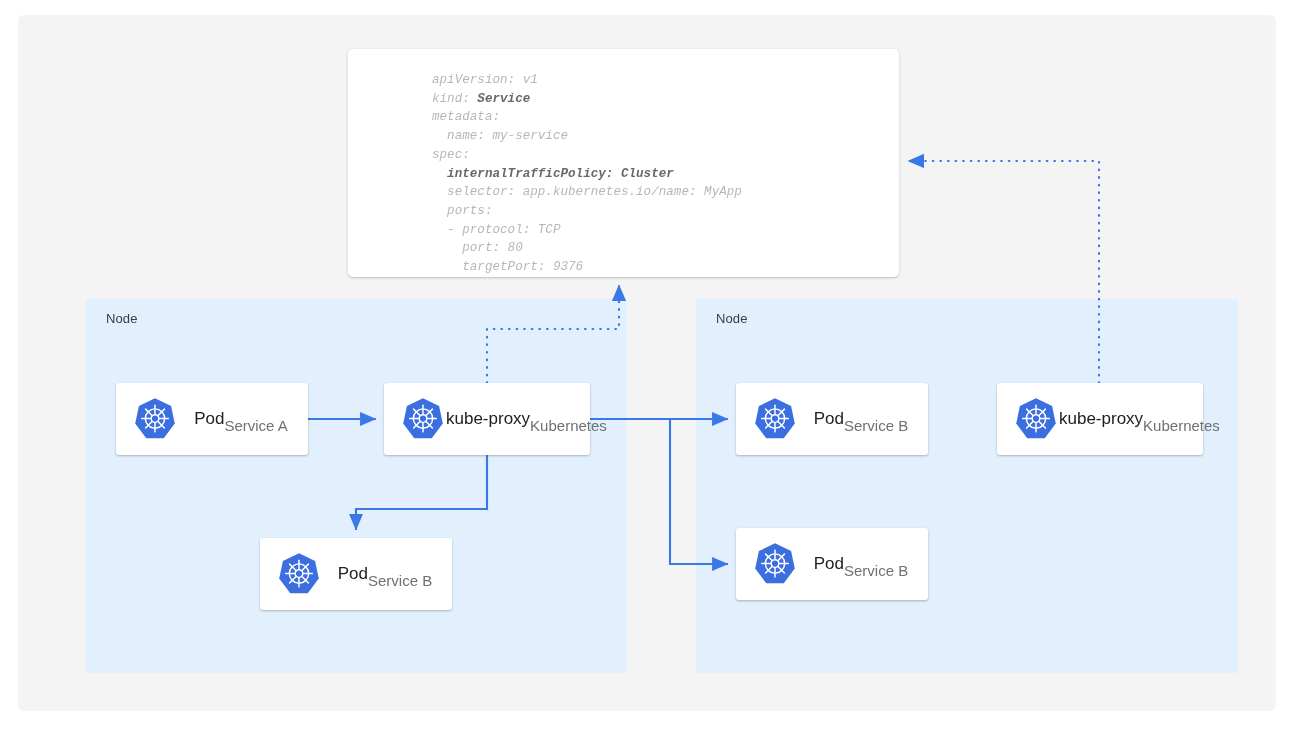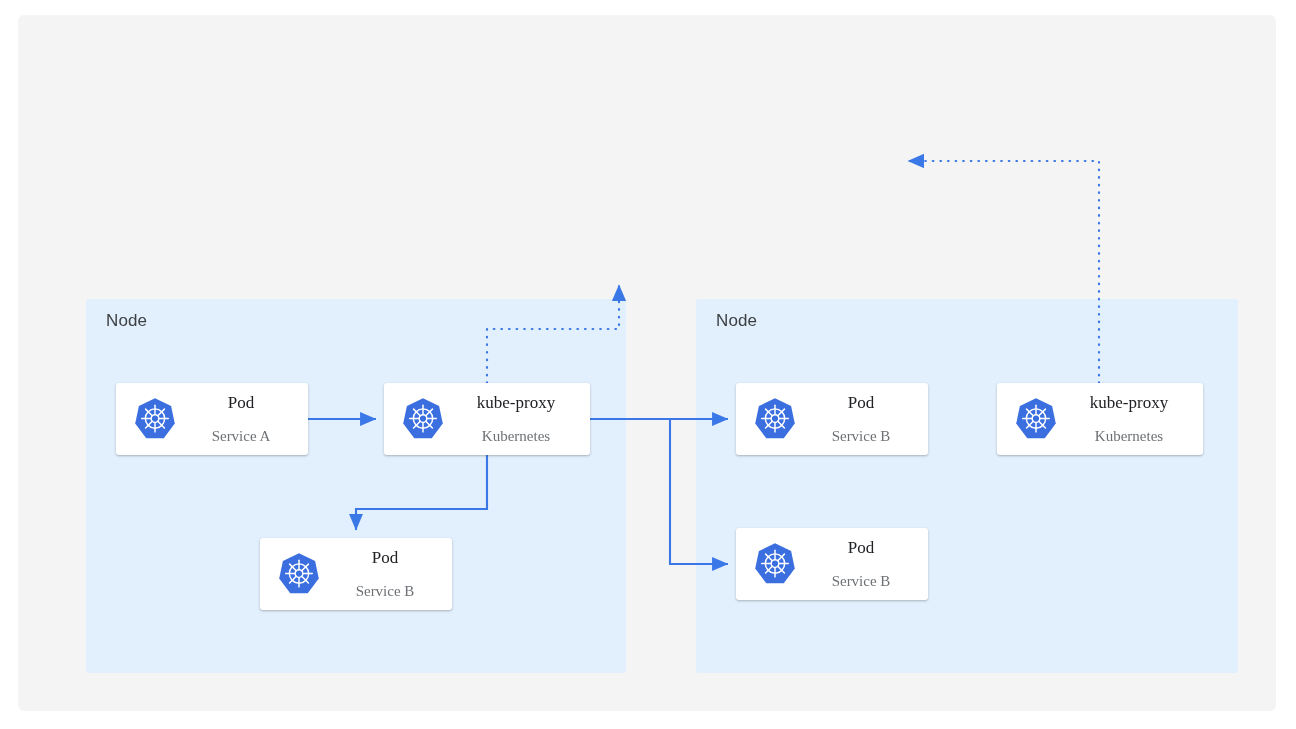--- a/index.html
+++ b/index.html
@@ -30,21 +30,21 @@
     position: absolute;
     background: #e2effc;
     border-radius: 3px;
   }
   #node-left  { left: 68px;  top: 284px; width: 540px; height: 374px; }
   #node-right { left: 678px; top: 284px; width: 542px; height: 374px; }
   .node-label {
     position: absolute;
     left: 20px;
     top: 12px;
-    font-size: 17px;
+    font-size: 13px;
     color: #3c4043;
     letter-spacing: .1px;
     white-space: nowrap;
   }
   
   #yaml-card {
     position: absolute;
     left: 330px;
     top: 34px;
     width: 551px;
@@ -74,25 +74,24 @@
     border-radius: 3px;
     box-shadow: 0 1px 2px rgba(60,64,67,.26), 0 1px 3px rgba(60,64,67,.10);
     display: flex;
     align-items: center;
     z-index: 5;
   }
   .box .k8s-logo { width: 46px; height: 46px; flex: 0 0 46px; margin-left: 16px; }
   .box .box-text {
     flex: 1 1 auto;
     display: flex;
-    flex-direction: column;
+    flex-direction: row;
     align-items: center;
     justify-content: center;
     padding-right: 4px;
-    font-family: Liberation Serif, serif;
   }
   .box .box-title {
     font-size: 17px;
     color: #202124;
     line-height: 22px;
     white-space: nowrap;
   }
   .box .box-sub {
     font-size: 15px;
     color: #6d7175;
@@ -145,20 +144,33 @@
 
       <path d="M 572,404 L 710,404" fill="none" stroke="#3b78e7" stroke-width="2.1" marker-end="url(#arrow-solid)"></path>
 
       <path d="M 652,404 L 652,549 L 710,549" fill="none" stroke="#3b78e7" stroke-width="2.1" marker-end="url(#arrow-solid)"></path>
 
       <path d="M 469,368 L 469,314 L 601,314 L 601,270" fill="none" stroke="#3b78e7" stroke-width="2.2" stroke-linecap="round" stroke-dasharray="0.6 7" marker-end="url(#arrow-dot-up)"></path>
 
       <path d="M 1081,368 L 1081,146 L 890,146" fill="none" stroke="#3b78e7" stroke-width="2.2" stroke-linecap="round" stroke-dasharray="0.6 7" marker-end="url(#arrow-dot-up)"></path>
     </svg>
 
+    <div id="yaml-card">
+      <pre id="yaml-code">apiVersion: v1
+kind: <b>Service</b>
+metadata:
+  name: my-service
+spec:
+<b>  internalTrafficPolicy: Cluster</b>
+  selector: app.kubernetes.io/name: MyApp
+  ports:
+  - protocol: TCP
+    port: 80
+    targetPort: 9376</pre>
+    </div>
 
     <div class="box" id="pod-a">
       <svg class="k8s-logo" viewBox="0 0 100 100">
         <path d="M50 5 L85 22 L93 60 L69 92 L31 92 L7 60 L15 22 Z" fill="#3b6fe0"></path>
         <g fill="none" stroke="#ffffff" stroke-width="3.2" stroke-linecap="round">
           <circle cx="50" cy="49" r="21"></circle>
           <circle cx="50" cy="49" r="8.4"></circle>
           <line x1="50" y1="20" x2="50" y2="40"></line>
           <line x1="50" y1="58" x2="50" y2="78"></line>
           <line x1="21" y1="49" x2="41" y2="49"></line>

